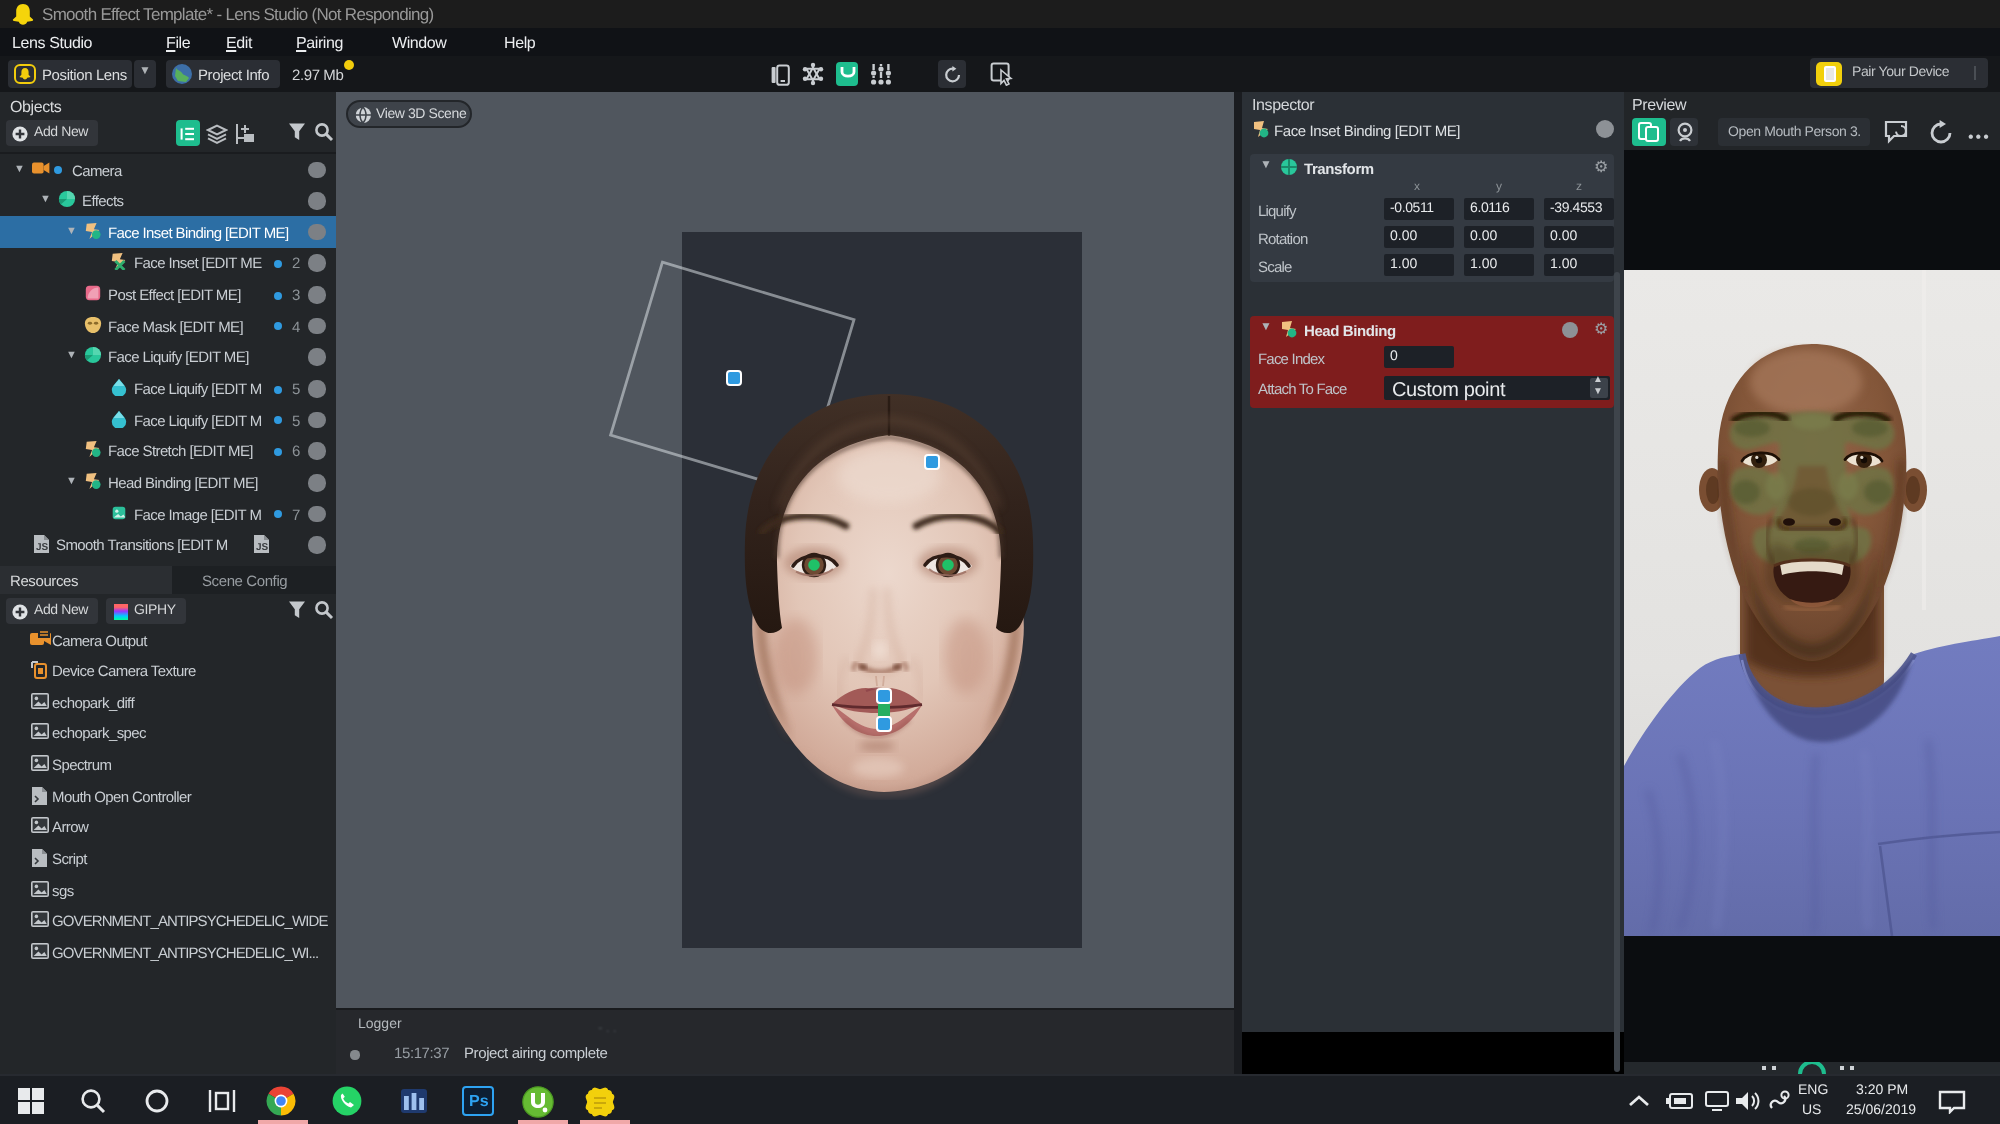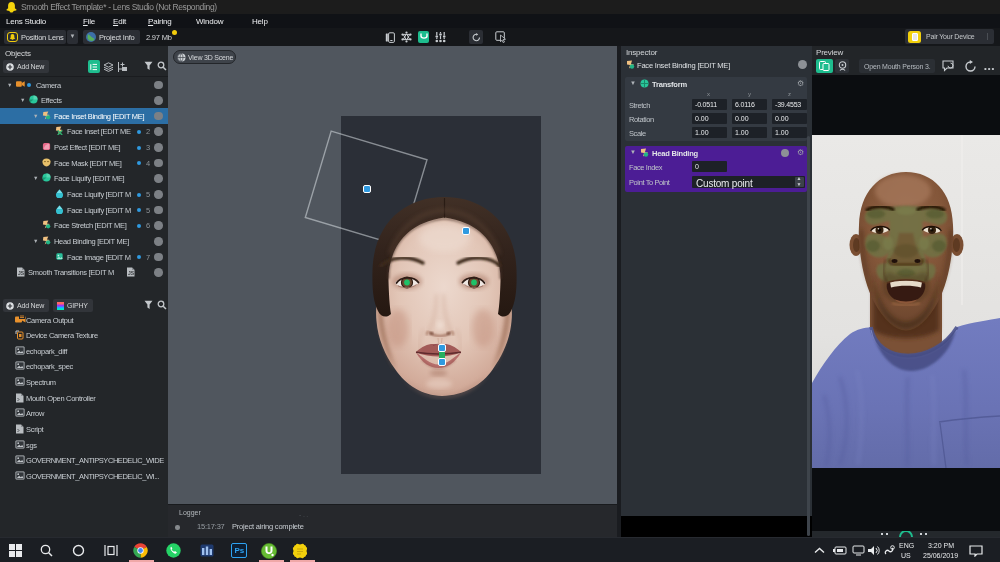--- a/index.html
+++ b/index.html
@@ -325,20 +325,25 @@
           <svg width="9" height="10" viewBox="0 0 9 10">
             <path d="M1 0.5 L6 0.5 L8.5 3 L8.5 9.5 L1 9.5 Z" fill="#b9bdc1"></path>
             <path d="M6 0.5 L6 3 L8.5 3" fill="#8a8e92"></path>
             <text x="2" y="8" font-size="5" fill="#3a3d40" font-weight="bold">JS</text>
           </svg>
         </span>
         <div class="abs" style="left:154px;top:3.5px;width:8.5px;height:8.5px;border-radius:50%;background:#7c8085"></div>
       </div>
     </div>
 
+  <div class="abs" style="left:0;top:237px;width:168px;height:14px;background:#1d2023">
+    <div class="abs" style="left:0;top:0;width:86px;height:14px;background:#2b2e32"></div>
+    <span class="abs" style="left:5px;top:3px;font-size:7.5px;color:#d8dadc;letter-spacing:-0.2px">Resources</span>
+    <span class="abs" style="left:101px;top:3px;font-size:7.5px;color:#979ca1;letter-spacing:-0.2px">Scene Config</span>
+  </div>
   <div class="abs" style="left:3px;top:253px;width:46px;height:13px;background:#32353a;border-radius:2px">
     <svg class="abs" style="left:3px;top:2.5px" width="8" height="8" viewBox="0 0 8 8">
         <circle cx="4" cy="4" r="3.8" fill="#dfe2e5"></circle>
         <path d="M4 1.8 L4 6.2 M1.8 4 L6.2 4" stroke="#32353a" stroke-width="1.2"></path>
       </svg>
     <span class="abs" style="left:14px;top:2.5px;font-size:7px;color:#d5d7d9;letter-spacing:-0.2px">Add New</span>
   </div>
   <div class="abs" style="left:53px;top:253px;width:40px;height:13px;background:#32353a;border-radius:2px">
     <div class="abs" style="left:4px;top:2.5px;width:7px;height:8px;background:linear-gradient(180deg,#ff6666 20%,#9933ff 45%,#00ccff 75%,#00ff99 100%)"></div>
     <span class="abs" style="left:14px;top:3px;font-size:7px;color:#d5d7d9;letter-spacing:-0.2px">GIPHY</span>
@@ -604,46 +609,46 @@
     <span class="abs" style="left:5px;top:3px;font-size:6px;color:#aeb3b8">▼</span>
     <svg class="abs" style="left:15px;top:2px" width="9" height="9" viewBox="0 0 9 9">
       <circle cx="4.5" cy="4.5" r="4" fill="#29c79b"></circle>
         <path d="M4.5 0.5 L4.5 8.5 M0.5 4.5 L8.5 4.5" stroke="#1a8a6a" stroke-width="1"></path>
     </svg>
     <span class="abs" style="left:27px;top:3px;font-size:7.5px;font-weight:bold;color:#e2e5e8;letter-spacing:-0.2px">Transform</span>
     <span class="abs" style="left:172px;top:2px;font-size:8px;color:#9ba0a5">⚙</span>
     <span class="abs" style="left:82px;top:14px;font-size:6px;color:#8d9398">x</span>
     <span class="abs" style="left:123px;top:14px;font-size:6px;color:#8d9398">y</span>
     <span class="abs" style="left:163px;top:14px;font-size:6px;color:#8d9398">z</span>
-    <span class="abs" style="left:4px;top:24px;font-size:7.5px;color:#bfc4c9;letter-spacing:-0.4px">Stretch</span>
+    <span class="abs" style="left:4px;top:24px;font-size:7.5px;color:#bfc4c9;letter-spacing:-0.4px">Liquify</span>
     <div class="abs" style="left:67px;top:22px;width:35px;height:11px;background:#1d2127;border-radius:1px;color:#e8eaec;font-size:7px;padding:2px 0 0 3px;letter-spacing:-0.2px">-0.0511</div>
     <div class="abs" style="left:107px;top:22px;width:35px;height:11px;background:#1d2127;border-radius:1px;color:#e8eaec;font-size:7px;padding:2px 0 0 3px;letter-spacing:-0.2px">6.0116</div>
     <div class="abs" style="left:147px;top:22px;width:35px;height:11px;background:#1d2127;border-radius:1px;color:#e8eaec;font-size:7px;padding:2px 0 0 3px;letter-spacing:-0.2px">-39.4553</div>
     <span class="abs" style="left:4px;top:38px;font-size:7.5px;color:#bfc4c9;letter-spacing:-0.4px">Rotation</span>
     <div class="abs" style="left:67px;top:36px;width:35px;height:11px;background:#1d2127;border-radius:1px;color:#e8eaec;font-size:7px;padding:2px 0 0 3px">0.00</div>
     <div class="abs" style="left:107px;top:36px;width:35px;height:11px;background:#1d2127;border-radius:1px;color:#e8eaec;font-size:7px;padding:2px 0 0 3px">0.00</div>
     <div class="abs" style="left:147px;top:36px;width:35px;height:11px;background:#1d2127;border-radius:1px;color:#e8eaec;font-size:7px;padding:2px 0 0 3px">0.00</div>
     <span class="abs" style="left:4px;top:52px;font-size:7.5px;color:#bfc4c9;letter-spacing:-0.4px">Scale</span>
     <div class="abs" style="left:67px;top:50px;width:35px;height:11px;background:#1d2127;border-radius:1px;color:#e8eaec;font-size:7px;padding:2px 0 0 3px">1.00</div>
     <div class="abs" style="left:107px;top:50px;width:35px;height:11px;background:#1d2127;border-radius:1px;color:#e8eaec;font-size:7px;padding:2px 0 0 3px">1.00</div>
     <div class="abs" style="left:147px;top:50px;width:35px;height:11px;background:#1d2127;border-radius:1px;color:#e8eaec;font-size:7px;padding:2px 0 0 3px">1.00</div>
   </div>
 
-  <div class="abs" style="left:4px;top:100px;width:182px;height:46px;background:#4c1d95;border-radius:2px">
+  <div class="abs" style="left:4px;top:112px;width:182px;height:46px;background:#7f1d1d;border-radius:2px">
     <span class="abs" style="left:5px;top:3px;font-size:6px;color:#aeb3b8">▼</span>
     <svg class="abs" style="left:15px;top:2px" width="9" height="9" viewBox="0 0 9 9">
       <path d="M1 1 L6 0.5 L5 4 L8 4.5 L3 8.5 L4 5 L1 4.5 Z" fill="#f0c080"></path>
       <circle cx="6" cy="6.5" r="2.2" fill="#22b586"></circle>
     </svg>
     <span class="abs" style="left:27px;top:3px;font-size:7.5px;font-weight:bold;color:#e2e5e8;letter-spacing:-0.2px">Head Binding</span>
     <div class="abs" style="left:156px;top:3px;width:8px;height:8px;border-radius:50%;background:#8d9196"></div>
     <span class="abs" style="left:172px;top:2px;font-size:8px;color:#9ba0a5">⚙</span>
     <span class="abs" style="left:4px;top:17px;font-size:7.5px;color:#bfc4c9;letter-spacing:-0.4px">Face Index</span>
     <div class="abs" style="left:67px;top:15px;width:35px;height:11px;background:#1d2127;border-radius:1px;color:#e8eaec;font-size:7px;padding:2px 0 0 3px">0</div>
-    <span class="abs" style="left:4px;top:32px;font-size:7.5px;color:#bfc4c9;letter-spacing:-0.4px">Point To Point</span>
+    <span class="abs" style="left:4px;top:32px;font-size:7.5px;color:#bfc4c9;letter-spacing:-0.4px">Attach To Face</span>
     <div class="abs" style="left:67px;top:30px;width:113px;height:12px;background:#1d2127;border-radius:1px">
       <span class="abs" style="left:4px;top:2px;font-size:10px;color:#e8eaec;letter-spacing:-0.2px">Custom point</span>
       <div class="abs" style="left:103px;top:1px;width:9px;height:10px;background:#3c424a;border-radius:1px">
         <span class="abs" style="left:1.5px;top:-2px;font-size:5px;color:#c9cdd1">▲</span>
         <span class="abs" style="left:1.5px;top:4px;font-size:5px;color:#c9cdd1">▼</span>
       </div>
     </div>
   </div>
   <div class="abs" style="left:186px;top:90px;width:3px;height:400px;background:#3e444b;border-radius:1.5px"></div>
 </div>

